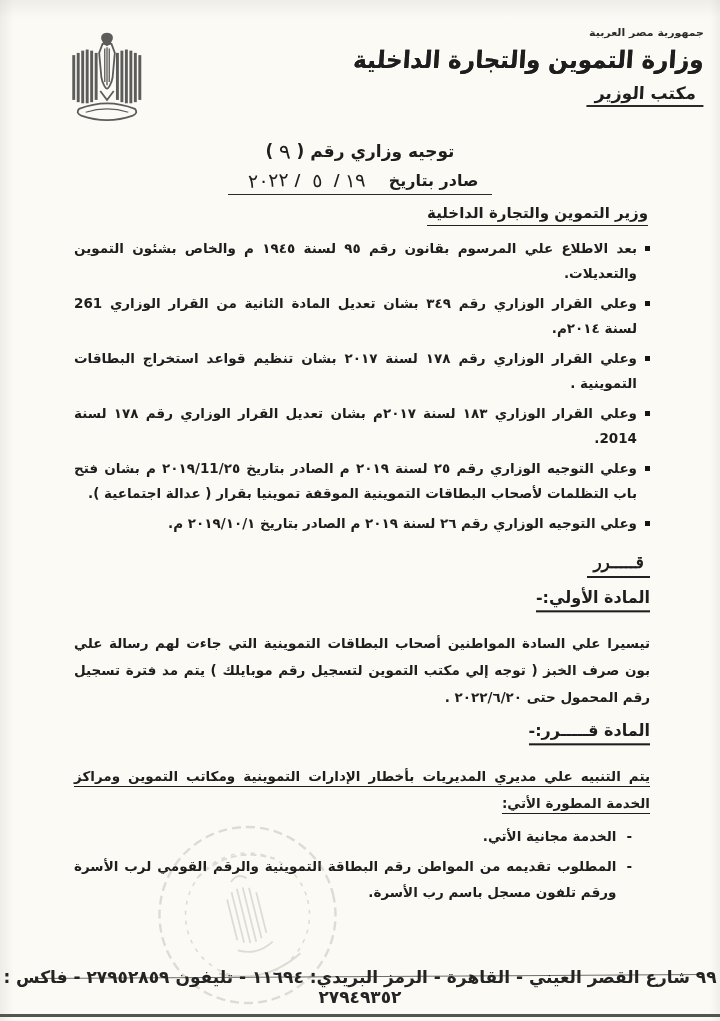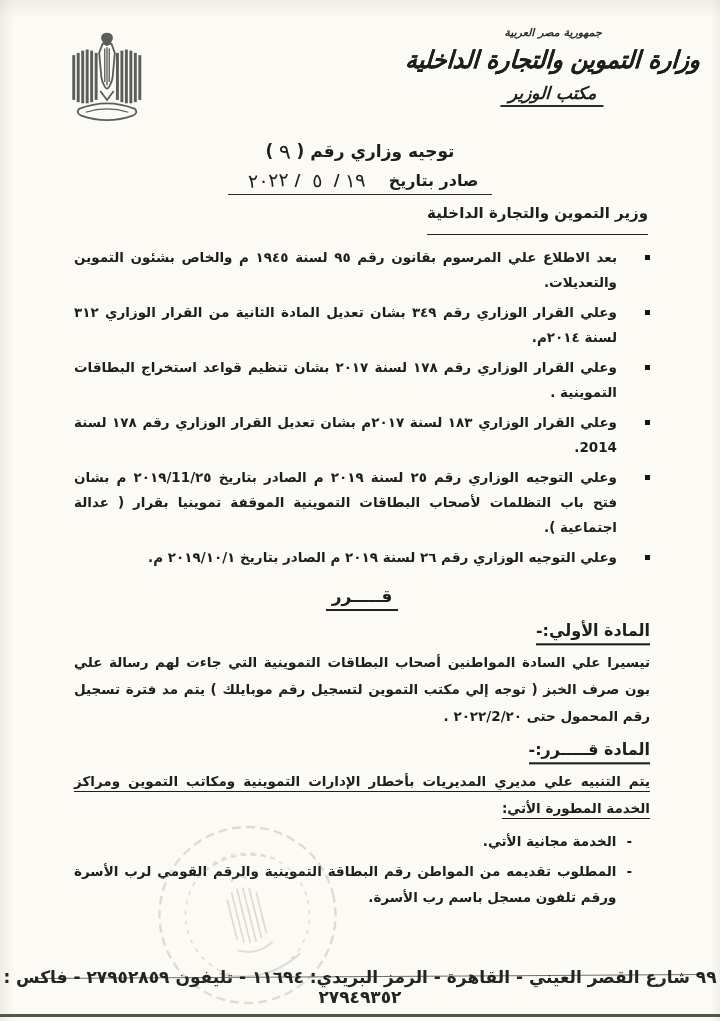--- a/index.html
+++ b/index.html
@@ -10,53 +10,53 @@
       linear-gradient(180deg, rgba(180,178,170,.18) 0, rgba(0,0,0,0) 18px),
       linear-gradient(90deg, rgba(160,158,150,.15) 0, rgba(0,0,0,0) 14px),
       linear-gradient(270deg, rgba(160,158,150,.12) 0, rgba(0,0,0,0) 10px),
       #fbfaf5;
     color:#1e1e1e; overflow:hidden;
   }
 
   
   .letterhead { position:relative; height:202px; }
   .emblem { position:absolute; left:68px; top:26px; width:78px; height:112px; opacity:.82; }
-  .callig { position:absolute; top:26px; right:2px; width:330px; text-align:center;font-style:italic; }
+  .callig { position:absolute; top:26px; right:16px; width:330px; text-align:right; }
   .republic { font-size:11px; font-weight:700; letter-spacing:3px; color:#2b2b2b; transform:scaleY(.92); }
   .ministry { margin-top:8px; font-size:23px; font-weight:700; white-space:nowrap;
               transform:skewX(-4deg) scaleY(1.05); text-shadow:0 0 .5px #222; }
   .office  { margin-top:10px; display:inline-block; font-size:17px; font-weight:700;
              border-bottom:2px solid #2b2b2b; padding:0 8px 2px; transform:skewX(-3deg); }
 
   .title-block { position:absolute; top:138px; width:100%; text-align:center; }
   .directive-line { font-size:17px; font-weight:700; letter-spacing:.5px; }
   .hand { display:inline-block; font-weight:400; font-size:21px;
           transform:rotate(-5deg) translateY(2px); padding:0 6px; }
   .issued-line { display:inline-block; margin-top:6px; font-size:16px; font-weight:700;
                  border-bottom:1.6px solid #2a2a2a; padding:0 14px 4px; }
   .issued-line .date-ltr { display:inline-block; direction:ltr; unicode-bidi:isolate; }
   .issued-line .hand { font-size:19px; transform:rotate(-3deg) translateY(1px); }
 
   
   .content { padding:0 70px 0 74px; }
   .minister-heading { display:inline-block; font-size:15px; font-weight:700;
-      border-bottom:1.8px solid #222; padding-bottom:12px; margin:2px 2px 10px; }
+      border-bottom:1.8px solid #222; padding-bottom:3px; margin:2px 2px 10px; }
   ul.preamble { list-style:none; }
-  ul.preamble li { display:flex; gap:28px; margin-bottom:5px;
+  ul.preamble li { display:flex; gap:8px; margin-bottom:5px;
       font-size:13.5px; font-weight:700; line-height:25px; text-align:justify; }
   .sq { flex:0 0 auto; width:5px; height:5px; background:#151515; margin-top:10px; }
   ul.preamble .t { flex:1 1 auto; }
 
-  .decided-wrap { text-align:center; margin:16px 0 10px; }
+  .decided-wrap { margin:16px 0 10px;font-family:Liberation Serif, serif; }
   .decided { display:inline-block; font-size:17px; font-weight:700; letter-spacing:1px;
              border-bottom:2px solid #222; padding:0 6px 3px; }
 
   .article { margin-top:6px; }
   .article-heading { display:inline-block; font-size:16px; font-weight:700;
-      border-bottom:2px solid #1d1d1d; padding-bottom:3px; margin-bottom:4px;
+      border-bottom:2px solid #1d1d1d; padding-bottom:3px; margin-bottom:18px;
       transform:scaleY(1.03); }
   .article-body { font-size:13.5px; font-weight:700; line-height:27px;
       text-align:justify; margin-bottom:10px; }
   .article-body.ul { text-decoration:underline; text-underline-offset:5px;
       text-decoration-thickness:1.4px; margin-bottom:6px; }
   ul.points { list-style:none; margin:0 18px 6px 0; }
   ul.points li { display:flex; gap:10px; font-size:13.5px; font-weight:700;
       line-height:26px; text-align:justify; margin-bottom:4px; }
   .dash { flex:0 0 auto; font-weight:700; }
 
@@ -122,21 +122,21 @@
 
     <div class="minister-heading">وزير التموين والتجارة الداخلية</div>
 
     <ul class="preamble">
       <li>
           <span class="sq"></span>
           <span class="t">بعد الاطلاع علي المرسوم بقانون رقم ٩٥ لسنة ١٩٤٥ م والخاص بشئون التموين والتعديلات.</span>
         </li>
       <li>
           <span class="sq"></span>
-          <span class="t">وعلي القرار الوزاري رقم ٣٤٩ بشان تعديل المادة الثانية من القرار الوزاري ٣١٢ لسنة ٢٠١٤م.</span>
+          <span class="t">وعلي القرار الوزاري رقم ٣٤٩ بشان تعديل المادة الثانية من القرار الوزاري 261 لسنة ٢٠١٤م.</span>
         </li>
       <li>
           <span class="sq"></span>
           <span class="t">وعلي القرار الوزاري رقم ١٧٨ لسنة ٢٠١٧ بشان تنظيم قواعد استخراج البطاقات التموينية .</span>
         </li>
       <li>
           <span class="sq"></span>
           <span class="t">وعلي القرار الوزاري ١٨٣ لسنة ٢٠١٧م بشان تعديل القرار الوزاري رقم ١٧٨ لسنة 2014.</span>
         </li>
       <li>
@@ -148,21 +148,21 @@
           <span class="t">وعلي التوجيه الوزاري رقم ٢٦ لسنة ٢٠١٩ م الصادر بتاريخ ٢٠١٩/١٠/١ م.</span>
         </li>
     </ul>
 
     <div class="decided-wrap">
       <span class="decided">قـــــرر</span>
     </div>
 
     <div class="article">
       <div class="article-heading">المادة الأولي:-</div>
-      <div class="article-body">تيسيرا علي السادة المواطنين أصحاب البطاقات التموينية التي جاءت لهم رسالة علي بون صرف الخبز ( توجه إلي مكتب التموين لتسجيل رقم موبايلك ) يتم مد فترة تسجيل رقم المحمول حتى ٢٠٢٢/2/٢٠ .</div>
+      <div class="article-body">تيسيرا علي السادة المواطنين أصحاب البطاقات التموينية التي جاءت لهم رسالة علي بون صرف الخبز ( توجه إلي مكتب التموين لتسجيل رقم موبايلك ) يتم مد فترة تسجيل رقم المحمول حتى ٢٠٢٢/٦/٢٠ .</div>
     </div>
 
 
     <div class="article">
       <div class="article-heading">المادة قـــــرر:-</div>
       <div class="article-body ul">يتم التنبيه علي مديري المديريات بأخطار الإدارات التموينية ومكاتب التموين ومراكز الخدمة المطورة الأتي:</div>
       <ul class="points">
         <li>
             <span class="dash">-</span>
             <span>الخدمة مجانية الأتي.</span>

